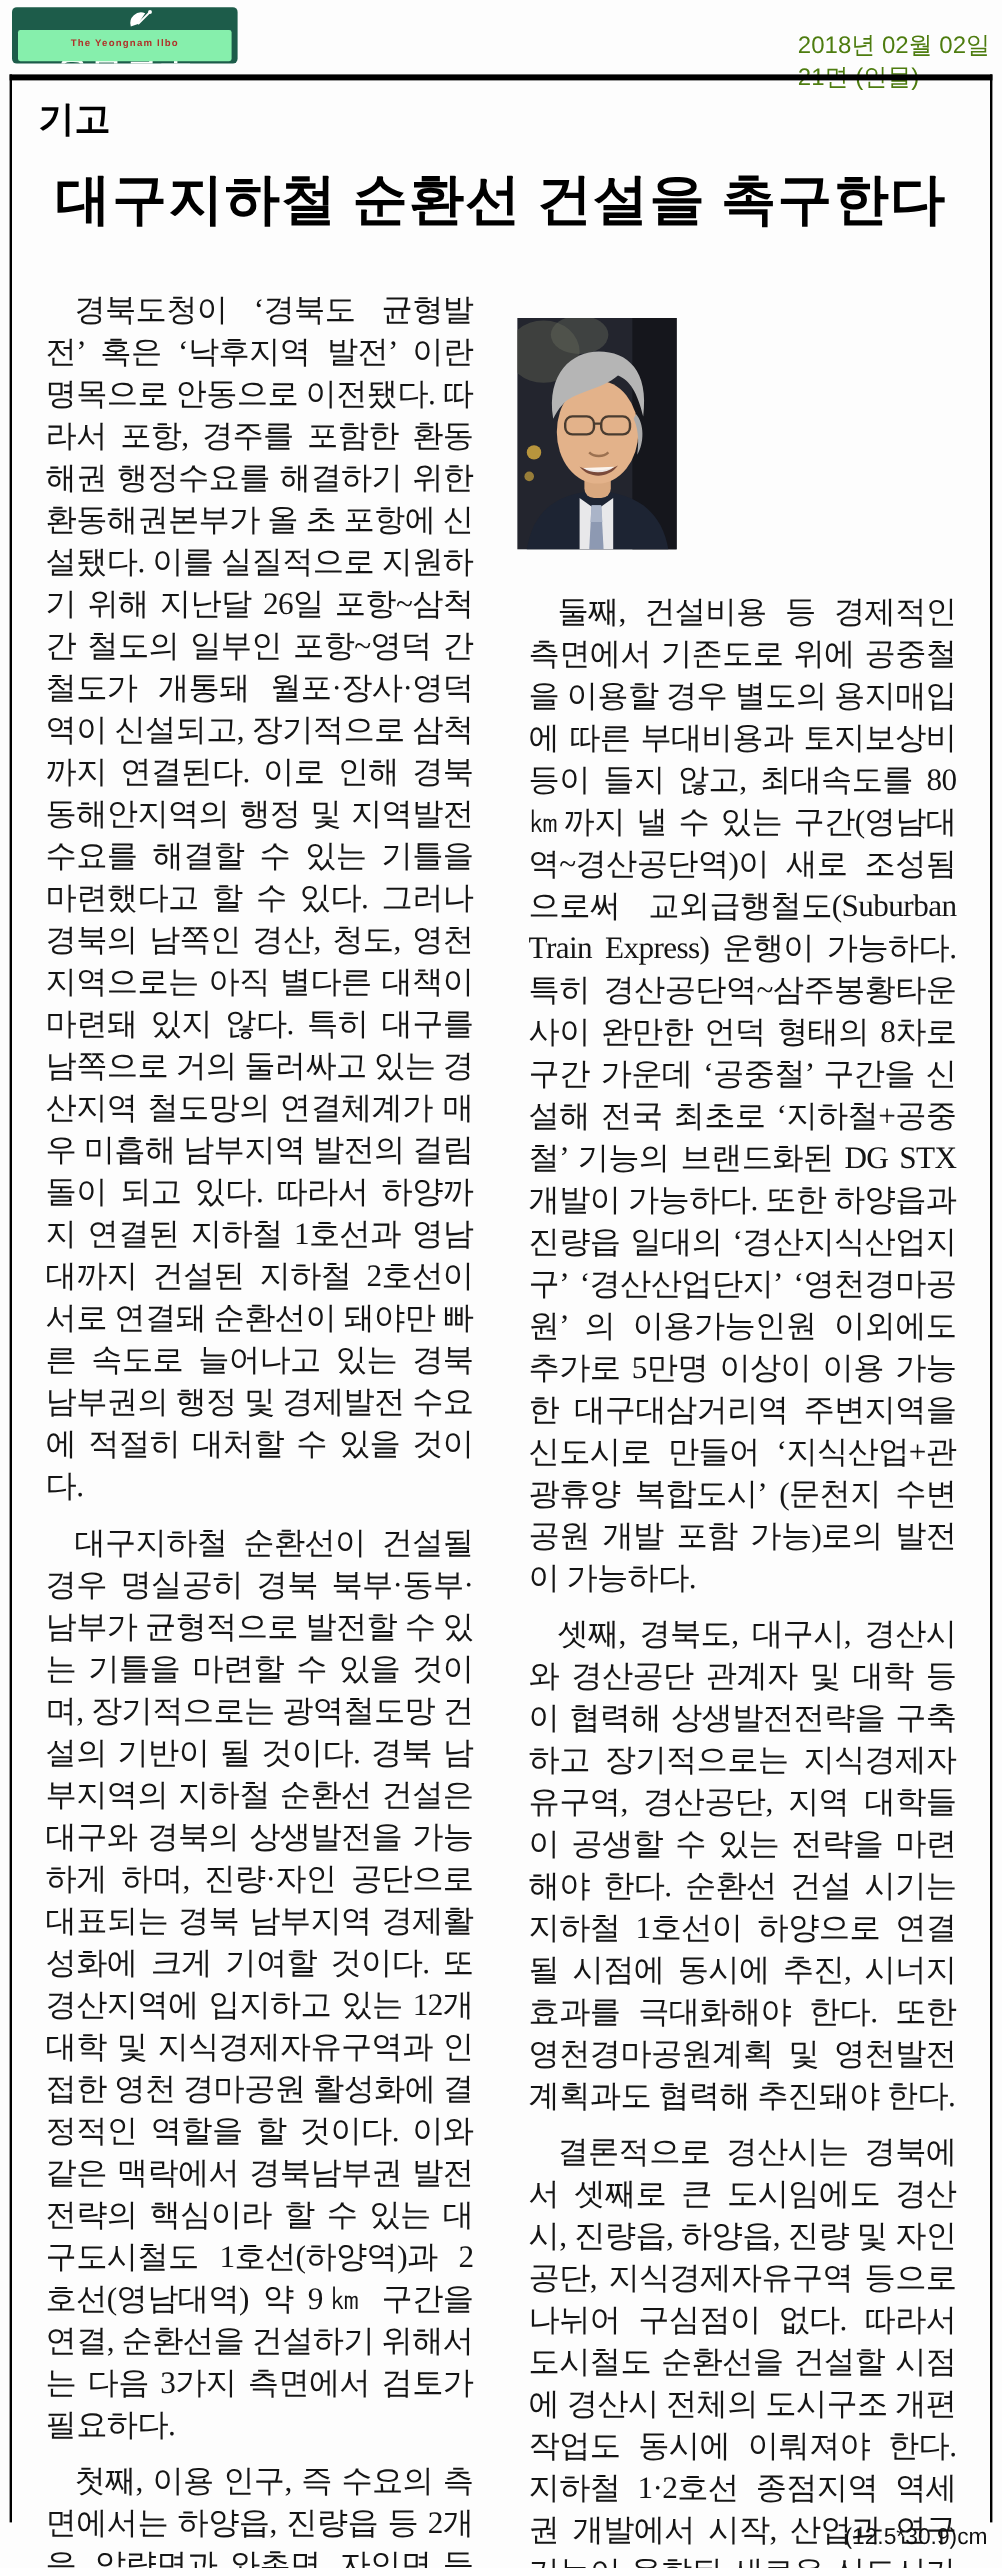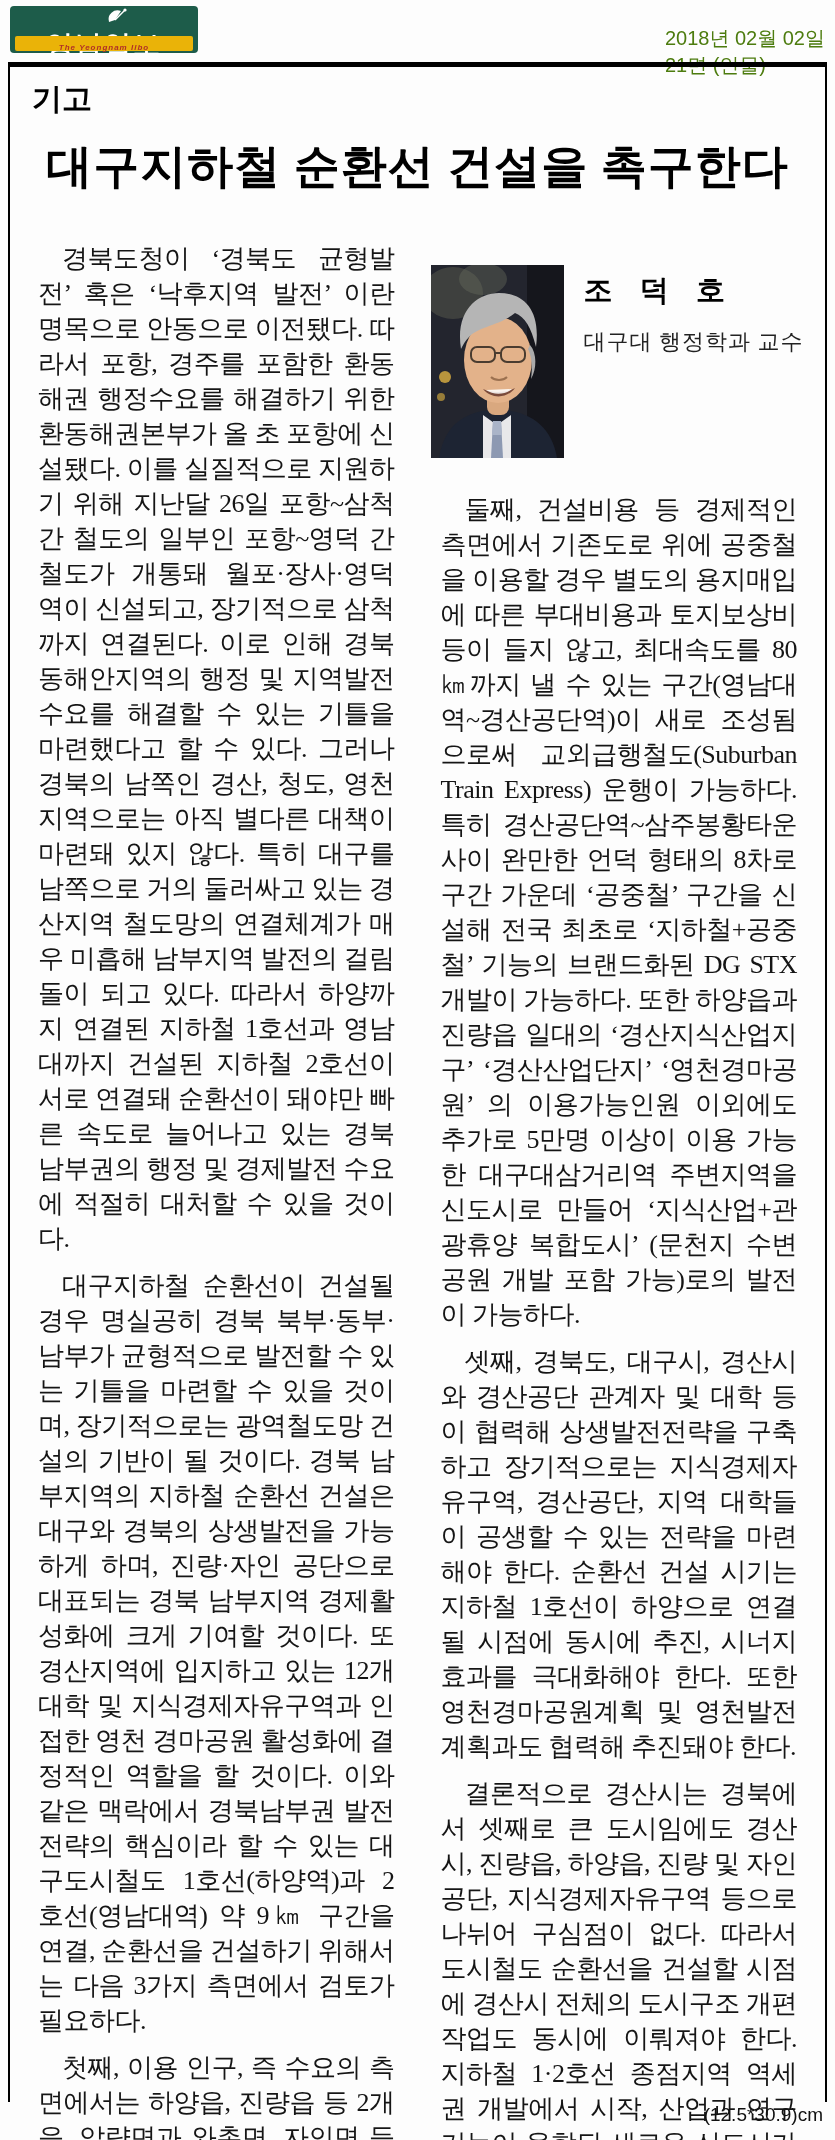--- a/index.html
+++ b/index.html
@@ -7,22 +7,22 @@
     width:835px;height:2140px;position:relative;background:#fdfdfd;
     font-family:"Liberation Serif","DejaVu Serif",serif;color:#111;
   }
   
   .masthead{position:absolute;left:10px;top:6px;width:188px;height:47px;
     background:#1d5c4a;border-radius:4px;overflow:hidden;}
   .masthead .ko{position:absolute;left:0;top:1px;width:100%;text-align:center;
     color:#fff;font-weight:bold;font-size:27px;letter-spacing:2px;
     font-family:"Liberation Sans","DejaVu Sans",sans-serif;margin-top:20px;}
   .masthead .dish{position:absolute;left:96px;top:2px;}
-  .masthead .en-strip{position:absolute;left:5px;right:5px;bottom:2px;height:15px;
-    background:#eab308;border-radius:2px;text-align:center;font-style:italic;}
+  .masthead .en-strip{position:absolute;left:5px;right:5px;bottom:2px;height:26px;
+    background:#86efac;border-radius:2px;text-align:center;}
   .masthead .en{font-size:8px;line-height:11px;color:#b03028;font-weight:bold;
     font-family:"Liberation Sans","DejaVu Sans",sans-serif;letter-spacing:1px;}
   .dateblock{position:absolute;right:10px;top:25px;text-align:left;
     font-family:"Liberation Sans","DejaVu Sans",sans-serif;
     font-size:20px;line-height:1.35;color:#4d7c0f;}
   
   .article-box{position:absolute;left:8px;top:62px;width:819px;height:2040px;
     box-sizing:border-box;border-top:5px solid #000;
     border-left:2px solid #000;border-right:2px solid #000;
     padding:0 16px;}
@@ -105,24 +105,20 @@
           <path d="M99 80 C106 88 106 104 100 114 C102 100 100 90 97 84 Z" fill="#ababab"></path>
 
           <rect x="40" y="82" width="24" height="15" rx="6" fill="none" stroke="#4a3c30" stroke-width="2"></rect>
           <rect x="70" y="82" width="24" height="15" rx="6" fill="none" stroke="#4a3c30" stroke-width="2"></rect>
           <line x1="64" y1="88" x2="70" y2="88" stroke="#4a3c30" stroke-width="2"></line>
 
           <path d="M60 112 C64 116 72 116 76 112" fill="none" stroke="#9c7150" stroke-width="2"></path>
           <path d="M52 124 C60 134 76 134 84 123 C76 128 60 128 52 124 Z" fill="#7a4a3a"></path>
           <path d="M55 125 C62 130 74 130 81 124 Z" fill="#fff" opacity="0.85"></path>
         </svg>
-        <div class="author-meta">
-          <div class="author-name">조 덕 호</div>
-          <div class="author-title">대구대 행정학과 교수</div>
-        </div>
       </div>
 
       <p>둘째, 건설비용 등 경제적인 측면에서 기존도로 위에 공중철을 이용할 경우 별도의 용지매입에 따른 부대비용과 토지보상비 등이 들지 않고, 최대속도를 80㎞까지 낼 수 있는 구간(영남대역~경산공단역)이 새로 조성됨으로써 교외급행철도(Suburban Train Express) 운행이 가능하다. 특히 경산공단역~삼주봉황타운 사이 완만한 언덕 형태의 8차로 구간 가운데 ‘공중철’ 구간을 신설해 전국 최초로 ‘지하철+공중철’ 기능의 브랜드화된 DG STX 개발이 가능하다. 또한 하양읍과 진량읍 일대의 ‘경산지식산업지구’ ‘경산산업단지’ ‘영천경마공원’ 의 이용가능인원 이외에도 추가로 5만명 이상이 이용 가능한 대구대삼거리역 주변지역을 신도시로 만들어 ‘지식산업+관광휴양 복합도시’ (문천지 수변공원 개발 포함 가능)로의 발전이 가능하다.</p>
       <p>셋째, 경북도, 대구시, 경산시와 경산공단 관계자 및 대학 등이 협력해 상생발전전략을 구축하고 장기적으로는 지식경제자유구역, 경산공단, 지역 대학들이 공생할 수 있는 전략을 마련해야 한다. 순환선 건설 시기는 지하철 1호선이 하양으로 연결될 시점에 동시에 추진, 시너지효과를 극대화해야 한다. 또한 영천경마공원계획 및 영천발전계획과도 협력해 추진돼야 한다.</p>
       <p>결론적으로 경산시는 경북에서 셋째로 큰 도시임에도 경산시, 진량읍, 하양읍, 진량 및 자인공단, 지식경제자유구역 등으로 나뉘어 구심점이 없다. 따라서 도시철도 순환선을 건설할 시점에 경산시 전체의 도시구조 개편 작업도 동시에 이뤄져야 한다. 지하철 1·2호선 종점지역 역세권 개발에서 시작, 산업과 연구 기능이 융합된 새로운 신도시가 구심점이 돼야 한다. 지금까지의 분산형 도시에서 발전 잠재력을 한 곳으로 결집시킬 수 있는 남부권 중심도시로 성장할 수 있도록 해야 한다.</p>
     </div>
 
   </div>
 </div>
 

